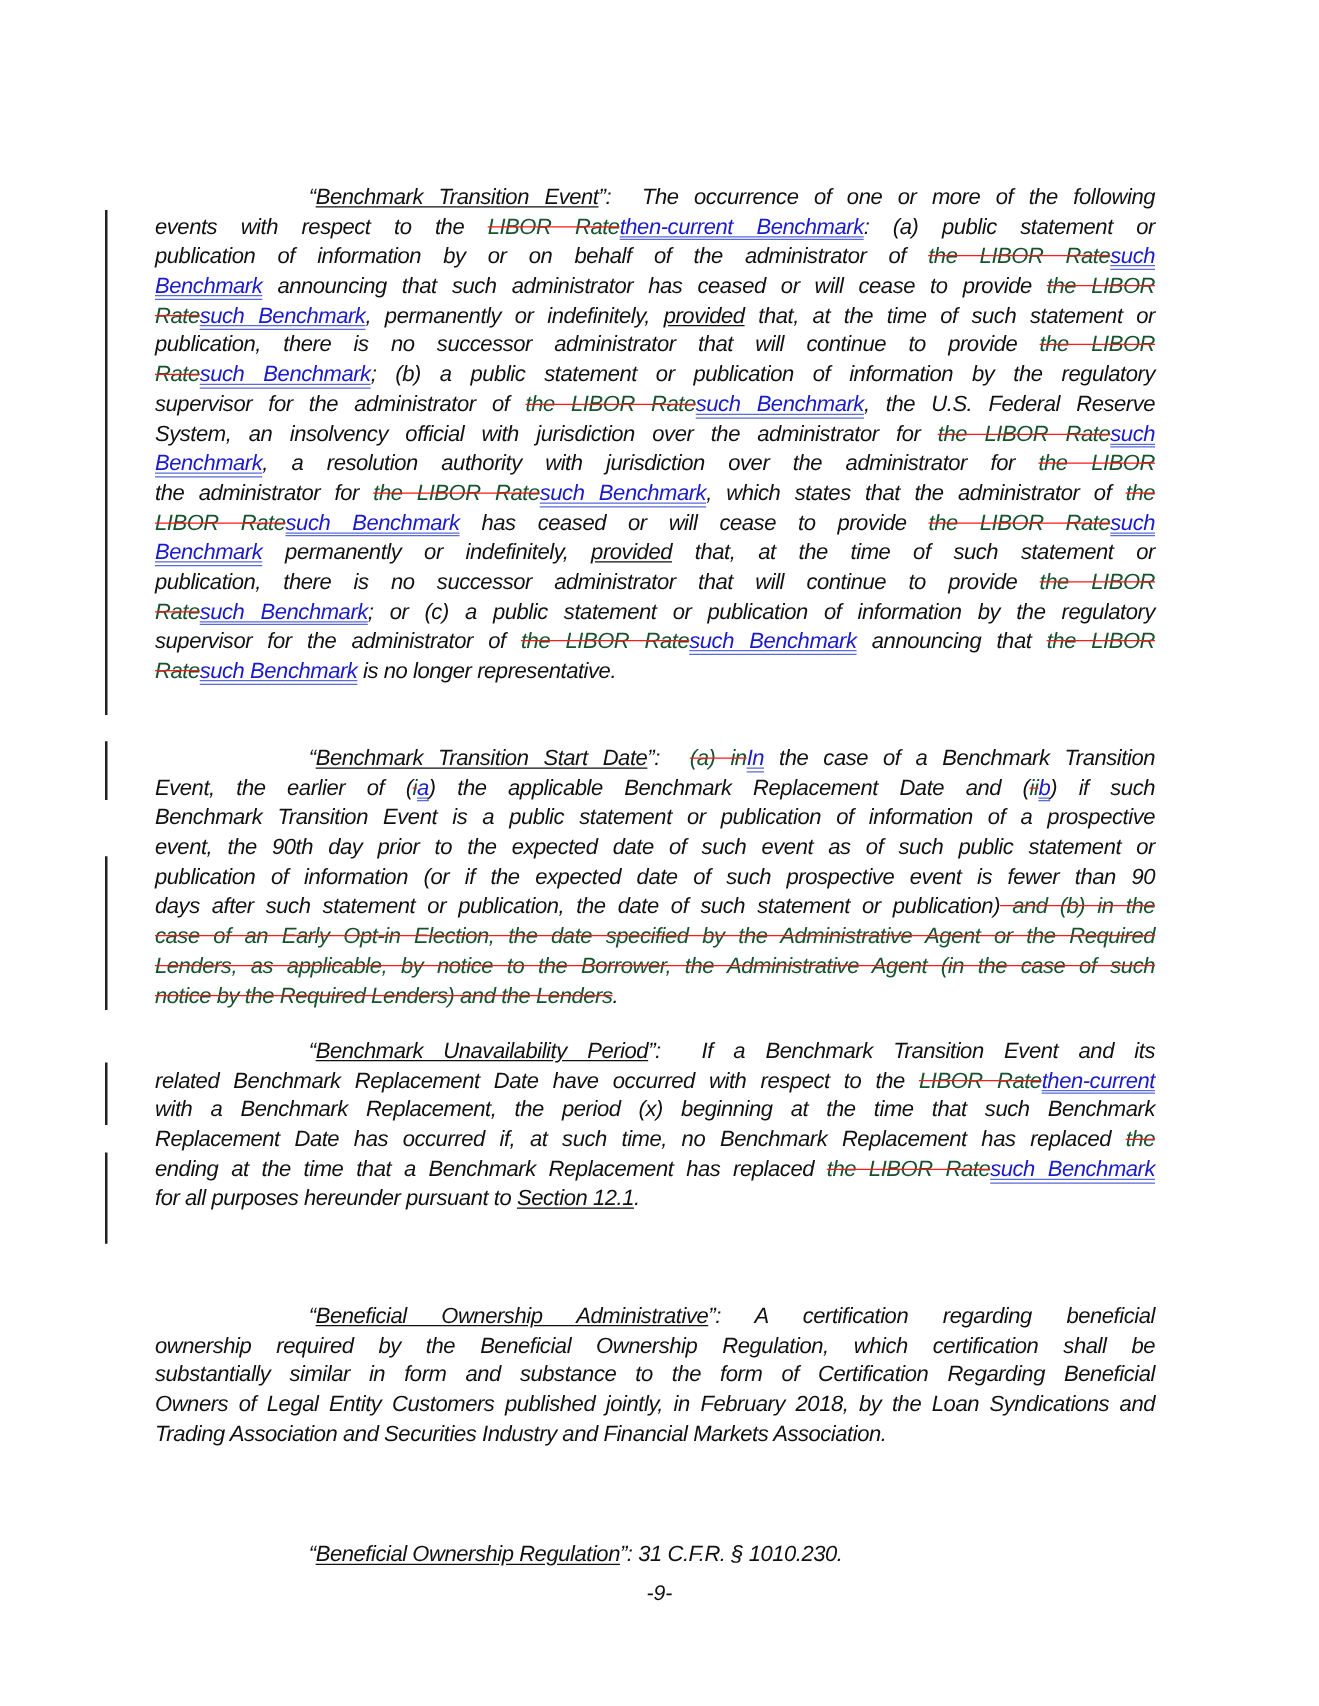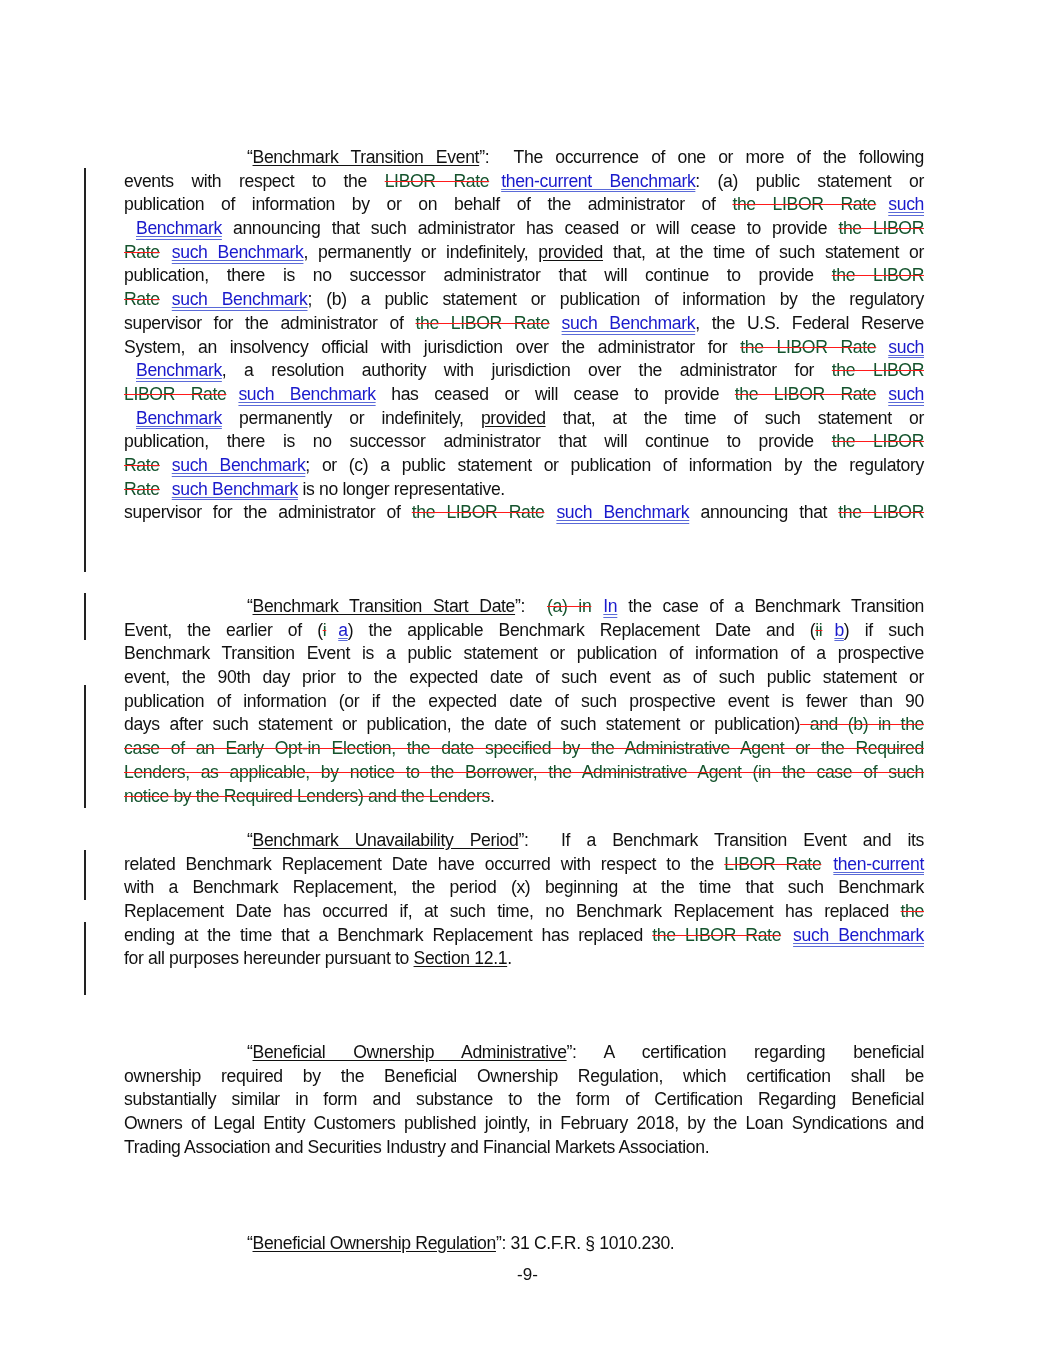--- a/index.html
+++ b/index.html
@@ -1,29 +1,29 @@
 <!DOCTYPE html>
 <html><head>
 <meta charset="utf-8">
 <style>
   html, body { margin:0; padding:0; background:#ffffff; }
   body { width:1055px; height:1365px; position:relative; overflow:hidden; }
-  .page { position:absolute; left:0; top:0; width:1055px; height:1002px; background:#fff; }
+  .page { position:absolute; left:0; top:0; width:1055px; height:1002px; background:#fff;font-style:italic; }
   .para { position:absolute; left:124px; width:800px; }
   .line {
     display:block; height:23.7px; line-height:23.7px;
     font-family:"Liberation Sans", sans-serif; font-size:17.6px; color:#111;
     text-align:justify; text-align-last:justify; white-space:nowrap; overflow:visible;
     letter-spacing:-0.35px; word-spacing:0px;
   }
   .line.last { text-align-last:left; }
   .line.first { padding-left:123px; }
   .line span { white-space:pre; }
   .del { color:#14532d; text-decoration:line-through; text-decoration-color:#ff1a1a; }
-  .ins { color:#1a1acc; text-decoration:underline double; text-decoration-color:#5a6ad8; text-underline-offset:2px;padding-left:12px; }
+  .ins { color:#1a1acc; text-decoration:underline double; text-decoration-color:#5a6ad8; text-underline-offset:2px; }
   .term { text-decoration:underline; text-underline-offset:2px; }
   .bar { position:absolute; left:84px; width:1.6px; background:#222; }
   .pagenum { position:absolute; left:0; width:1055px; top:1265px; text-align:center;
     font-family:"Liberation Sans", sans-serif; font-size:17px; color:#111; }
 </style>
 </head>
 <body>
 
 <div class="page">
   <div id="bars">
@@ -38,26 +38,27 @@
         <div class="line first"><span>“</span><span class="term">Benchmark Transition Event</span><span>”:  The occurrence of one or more of the following</span></div>
         <div class="line"><span>events with respect to the </span><span class="del">LIBOR Rate</span><span class="ins">then-current Benchmark</span><span>: (a) public statement or</span></div>
         <div class="line"><span>publication of information by or on behalf of the administrator of </span><span class="del">the LIBOR Rate</span><span class="ins">such</span></div>
         <div class="line"><span class="ins">Benchmark</span><span> announcing that such administrator has ceased or will cease to provide </span><span class="del">the LIBOR</span></div>
         <div class="line"><span class="del">Rate</span><span class="ins">such Benchmark</span><span>, permanently or indefinitely, </span><span class="term">provided</span><span> that, at the time of such statement or</span></div>
         <div class="line"><span>publication, there is no successor administrator that will continue to provide </span><span class="del">the LIBOR</span></div>
         <div class="line"><span class="del">Rate</span><span class="ins">such Benchmark</span><span>; (b) a public statement or publication of information by the regulatory</span></div>
         <div class="line"><span>supervisor for the administrator of </span><span class="del">the LIBOR Rate</span><span class="ins">such Benchmark</span><span>, the U.S. Federal Reserve</span></div>
         <div class="line"><span>System, an insolvency official with jurisdiction over the administrator for </span><span class="del">the LIBOR Rate</span><span class="ins">such</span></div>
         <div class="line"><span class="ins">Benchmark</span><span>, a resolution authority with jurisdiction over the administrator for </span><span class="del">the LIBOR</span></div>
+        <div class="line"><span>the administrator for </span><span class="del">the LIBOR Rate</span><span class="ins">such Benchmark</span><span>, which states that the administrator of </span><span class="del">the</span></div>
         <div class="line"><span class="del">LIBOR Rate</span><span class="ins">such Benchmark</span><span> has ceased or will cease to provide </span><span class="del">the LIBOR Rate</span><span class="ins">such</span></div>
         <div class="line"><span class="ins">Benchmark</span><span> permanently or indefinitely, </span><span class="term">provided</span><span> that, at the time of such statement or</span></div>
         <div class="line"><span>publication, there is no successor administrator that will continue to provide </span><span class="del">the LIBOR</span></div>
         <div class="line"><span class="del">Rate</span><span class="ins">such Benchmark</span><span>; or (c) a public statement or publication of information by the regulatory</span></div>
+        <div class="line"><span>supervisor for the administrator of </span><span class="del">the LIBOR Rate</span><span class="ins">such Benchmark</span><span> announcing that </span><span class="del">the LIBOR</span></div>
         <div class="line last"><span class="del">Rate</span><span class="ins">such Benchmark</span><span> is no longer representative.</span></div>
-        <div class="line"><span>supervisor for the administrator of </span><span class="del">the LIBOR Rate</span><span class="ins">such Benchmark</span><span> announcing that </span><span class="del">the LIBOR</span></div>
       </div>
       <div class="para" style="top: 595px;">
         <div class="line first"><span>“</span><span class="term">Benchmark Transition Start Date</span><span>”:  </span><span class="del">(a) in</span><span class="ins">In</span><span> the case of a Benchmark Transition</span></div>
         <div class="line"><span>Event, the earlier of (</span><span class="del">i</span><span class="ins">a</span><span>) the applicable Benchmark Replacement Date and (</span><span class="del">ii</span><span class="ins">b</span><span>) if such</span></div>
         <div class="line"><span>Benchmark Transition Event is a public statement or publication of information of a prospective</span></div>
         <div class="line"><span>event, the 90th day prior to the expected date of such event as of such public statement or</span></div>
         <div class="line"><span>publication of information (or if the expected date of such prospective event is fewer than 90</span></div>
         <div class="line"><span>days after such statement or publication, the date of such statement or publication)</span><span class="del"> and (b) in the</span></div>
         <div class="line"><span class="del">case of an Early Opt-in Election, the date specified by the Administrative Agent or the Required</span></div>
         <div class="line"><span class="del">Lenders, as applicable, by notice to the Borrower, the Administrative Agent (in the case of such</span></div>

